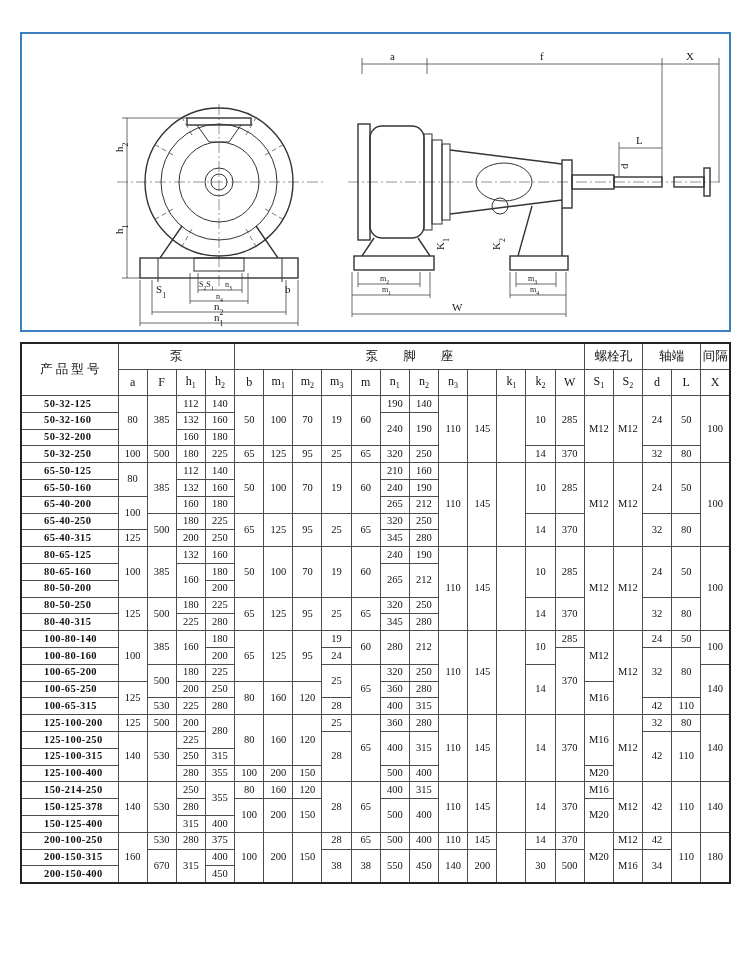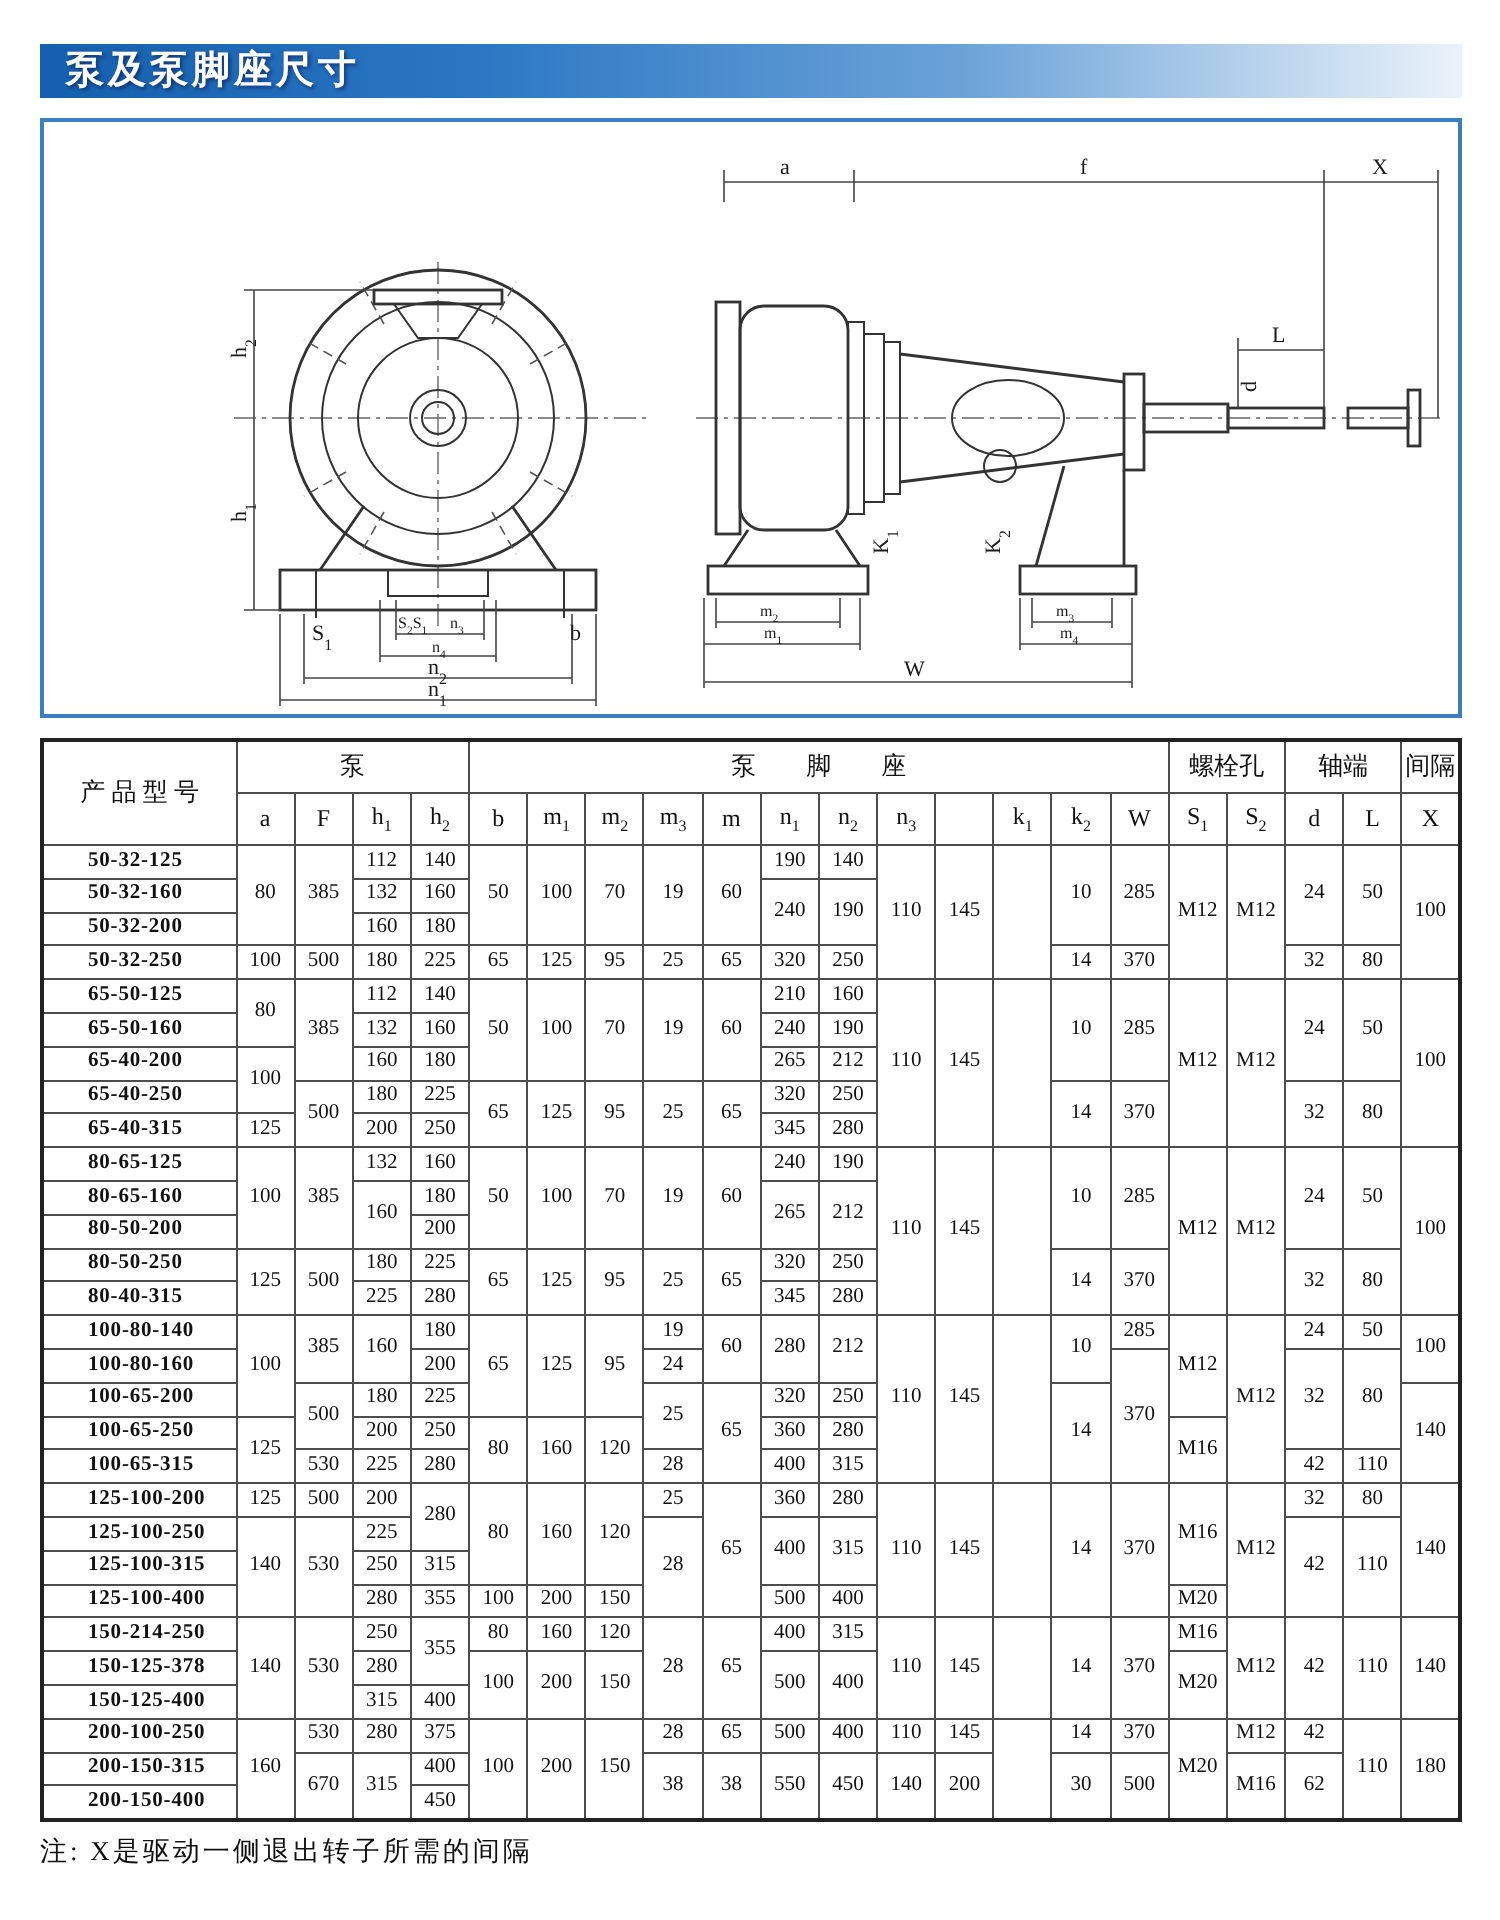--- a/index.html
+++ b/index.html
@@ -30,21 +30,20 @@
   .spec-table tbody td{font-size:10.5px;height:15.8px;line-height:1;}
   .spec-table td.model{text-align:left;padding-left:22px;letter-spacing:.4px;font-weight:bold;}
   .spec-table tr.group-start td{border-top:1.7px solid #222;}
   .note{font-size:13.5px;margin-top:6px;letter-spacing:1.5px;color:#111;}
 </style>
 </head>
 <body>
 
 <div class="page">
 
-  <div class="title-bar">泵及泵脚座尺寸</div>
 
   <div class="drawing-panel">
     <svg width="706" height="296" viewBox="0 0 706 296">
 
       <g>
         <line class="cl" x1="95" y1="148" x2="302" y2="148"></line>
         <line class="cl" x1="197" y1="70" x2="197" y2="252"></line>
         <circle class="d2" cx="197" cy="148" r="74"></circle>
         <circle class="d" cx="197" cy="148" r="58"></circle>
         <circle class="d" cx="197" cy="148" r="40"></circle>
@@ -562,24 +561,23 @@
           <td>400</td>
           <td rowspan="2">38</td>
           <td rowspan="2">38</td>
           <td rowspan="2">550</td>
           <td rowspan="2">450</td>
           <td rowspan="2">140</td>
           <td rowspan="2">200</td>
           <td rowspan="2">30</td>
           <td rowspan="2">500</td>
           <td rowspan="2">M16</td>
-          <td rowspan="2">62</td>
+          <td rowspan="2">34</td>
         </tr>
         <tr>
           <td class="model">200-150-400</td>
           <td>450</td>
         </tr>
       </tbody>
   </table>
 
-  <div class="note">注: X是驱动一侧退出转子所需的间隔</div>
 
 </div>
 
 </body></html>

